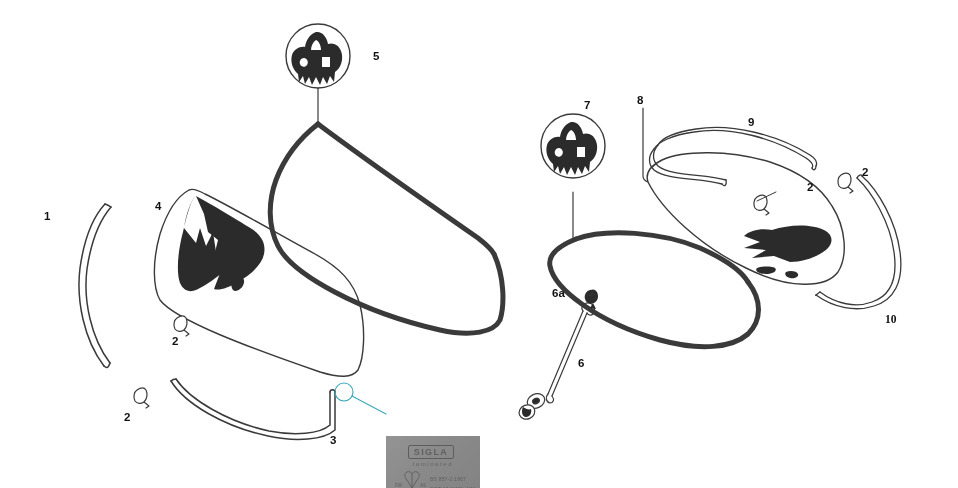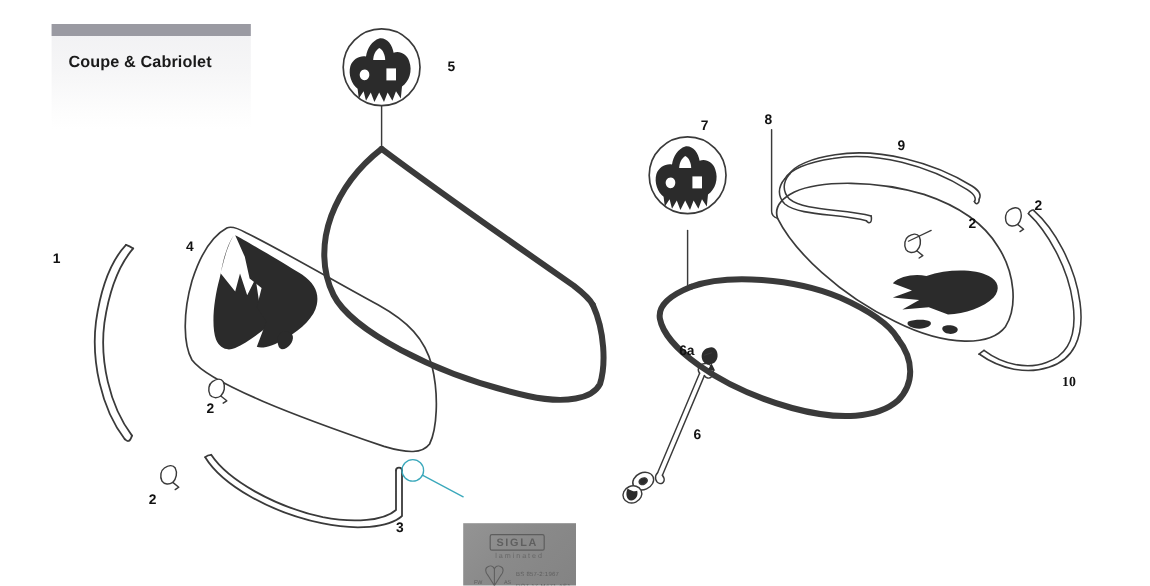--- a/index.html
+++ b/index.html
@@ -307,24 +307,20 @@
       </g>
 
       <g stroke="#3aa8bb" stroke-width="1.1" fill="none">
         <circle cx="344" cy="392" r="9"></circle>
         <path d="M352,396 L386,414"></path>
       </g>
 
     </g>
   </svg>
 
-  <div class="title-panel">
-    <div class="title-panel-bar"></div>
-    <div class="title-panel-text">Coupe &amp; Cabriolet</div>
-  </div>
 
   <div class="sigla-label">
     <div class="sigla-box">SIGLA</div>
     <div class="sigla-sub">laminated</div>
     <svg width="94" height="67" style="position:absolute;left:0;top:0;">
       <g fill="none" stroke="#5e5e5e" stroke-width="0.9">
         <path d="M21,44 C18,41 18,37 21,36 C23,35 25,36 26,38
                  C27,36 29,35 31,36 C34,37 34,41 31,44 L26,52 Z"></path>
         <path d="M26,38 L26,52"></path>
       </g>
@@ -337,21 +333,21 @@
 
   <div id="callout-layer">
       <div class="num" style="left: 44px; top: 211px;">1</div>
       <div class="num" style="left: 155px; top: 201px;">4</div>
       <div class="num" style="left: 172px; top: 336px;">2</div>
       <div class="num" style="left: 124px; top: 412px;">2</div>
       <div class="num" style="left: 330px; top: 435px;">3</div>
       <div class="num" style="left: 373px; top: 51px;">5</div>
       <div class="num" style="left: 584px; top: 100px;">7</div>
       <div class="num" style="left: 578px; top: 358px;">6</div>
-      <div class="num" style="left: 566px; top: 288px;">6a</div>
+      <div class="num" style="left: 552px; top: 288px;">6a</div>
       <div class="num" style="left: 637px; top: 95px;">8</div>
       <div class="num" style="left: 748px; top: 117px;">9</div>
       <div class="num" style="left: 807px; top: 182px;">2</div>
       <div class="num" style="left: 862px; top: 167px;">2</div>
       <div class="num" style="left: 885px; top: 314px; font-family: Liberation Serif, serif;">10</div>
     </div>
 
 </div>
 
 </body></html>

